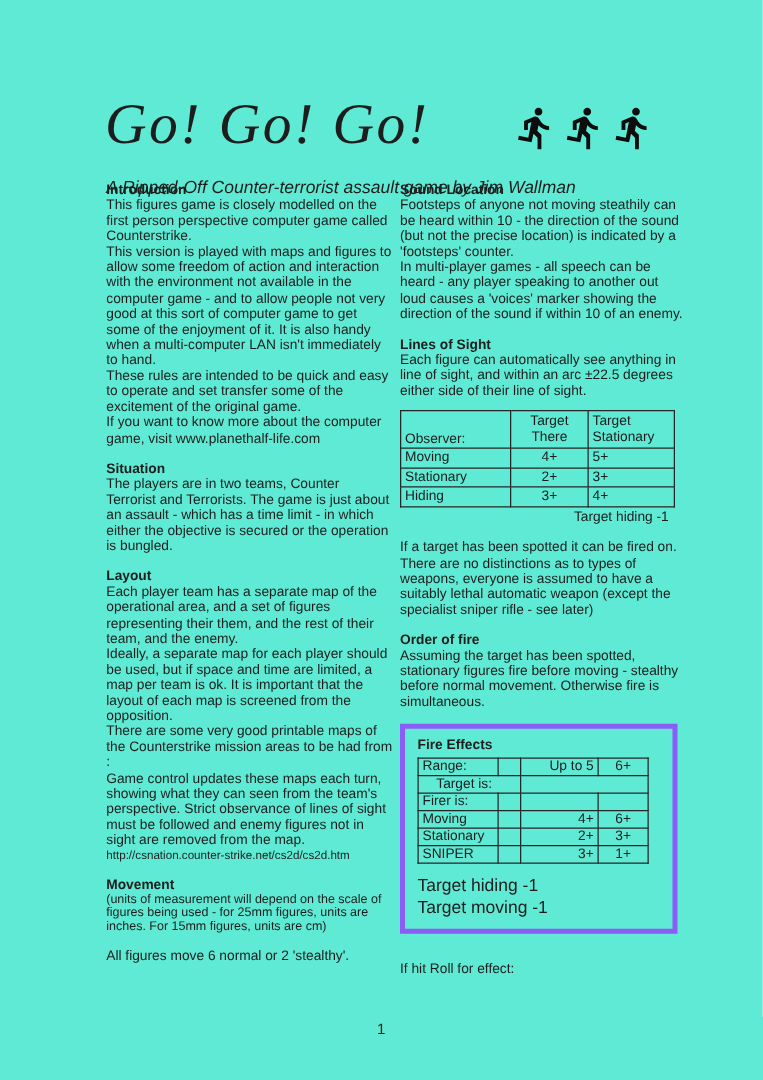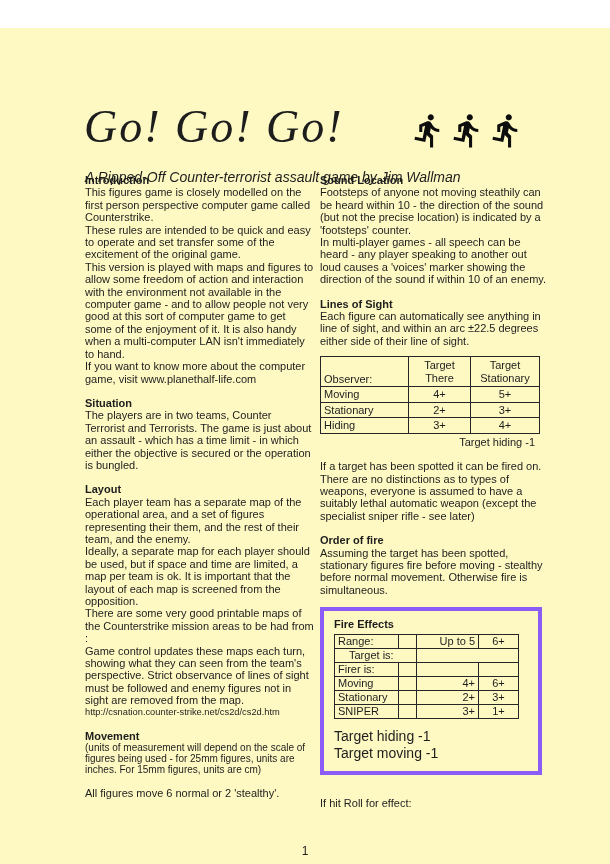--- a/index.html
+++ b/index.html
@@ -1,21 +1,21 @@
 <!DOCTYPE html>
 <html><head>
 <meta charset="utf-8">
 <style>
   * { margin:0; padding:0; box-sizing:border-box; }
   html,body { background:#ffffff; }
   body {
     width:610px; height:864px; position:relative; overflow:hidden;
     font-family:"Liberation Sans", sans-serif; color:#1d1d1d;
   }
-  .page { position:absolute; inset:0; background:#fef9c3;margin-top:28px; }
+  .page { position:absolute; inset:0; background:#5eead4; }
 
   
   .title {
     position:absolute; left:84px; top:72px;
     font-family:"Liberation Serif", serif; font-style:italic; font-weight:500;
     font-size:46px; letter-spacing:2px; white-space:nowrap;
   }
   .runners { position:absolute; left:410px; top:84px; display:flex; gap:2px; }
   .runners svg { width:37px; height:37px; fill:#0d0d0d; }
   .subtitle {
@@ -32,21 +32,21 @@
   h2 { font-size:11px; line-height:12.4px; font-weight:bold; }
   p { margin:0; }
   .small { font-size:10px; line-height:11px; }
   .urlline { font-size:9.3px; line-height:11px; }
 
   
   .sight-table { border-collapse:collapse; margin-top:9px; width:219px; table-layout:fixed; }
   .sight-table td { border:1px solid #262626; font-size:11px; line-height:12.5px; padding:1px 3px; }
   .sight-table .c0 { width:88px; }
   .sight-table .c1 { width:62px; text-align:center; }
-  .sight-table .c2 { width:69px; text-align:center; }
+  .sight-table .c2 { width:69px; }
   .sight-table .hdr td { height:30px; vertical-align:bottom; }
   .sight-table .hdr .c1, .sight-table .hdr .c2 { vertical-align:middle; }
   .sight-note { width:219px; text-align:right; margin-top:2px; padding-right:4px; }
 
   
   .fire-box { margin-top:11px; border:4px solid #8b5cf6; width:222px; padding:7px 8px 9px 10px; }
   .fire-table { border-collapse:collapse; margin-top:3px; table-layout:fixed;padding-left:16px; }
   .fire-table td { border:1px solid #262626; font-size:11px; line-height:12.5px; height:14px; padding:0 3px; }
   .fire-table .f0 { width:64px; }
   .fire-table .f1 { width:18px; }
@@ -77,22 +77,22 @@
       </svg>
   </div>
 
   <div class="subtitle">A Ripped-Off Counter-terrorist assault game by Jim Wallman</div>
 
   <div class="col col-left">
 
     <section class="sec">
       <h2>Introduction</h2>
       <p>This figures game is closely modelled on the first person perspective computer game called Counterstrike.</p>
+      <p>This version is played with maps and figures to allow some freedom of action and interaction with the environment not available in the computer game - and to allow people not very good at this sort of computer game to get some of the enjoyment of it.  It is also handy when a multi-computer LAN isn't immediately to hand.</p>
       <p>These rules are intended to be quick and easy to operate and set transfer some of the excitement of the original game.</p>
-      <p>This version is played with maps and figures to allow some freedom of action and interaction with the environment not available in the computer game - and to allow people not very good at this sort of computer game to get some of the enjoyment of it.  It is also handy when a multi-computer LAN isn't immediately to hand.</p>
       <p>If you want to know more about the computer game, visit www.planethalf-life.com</p>
     </section>
 
     <section class="sec">
       <h2>Situation</h2>
       <p>The players are in two teams, Counter Terrorist and Terrorists.  The game is just about an assault - which has a time limit - in which either the objective is secured or the operation is bungled.</p>
     </section>
 
     <section class="sec">
       <h2>Layout</h2>

